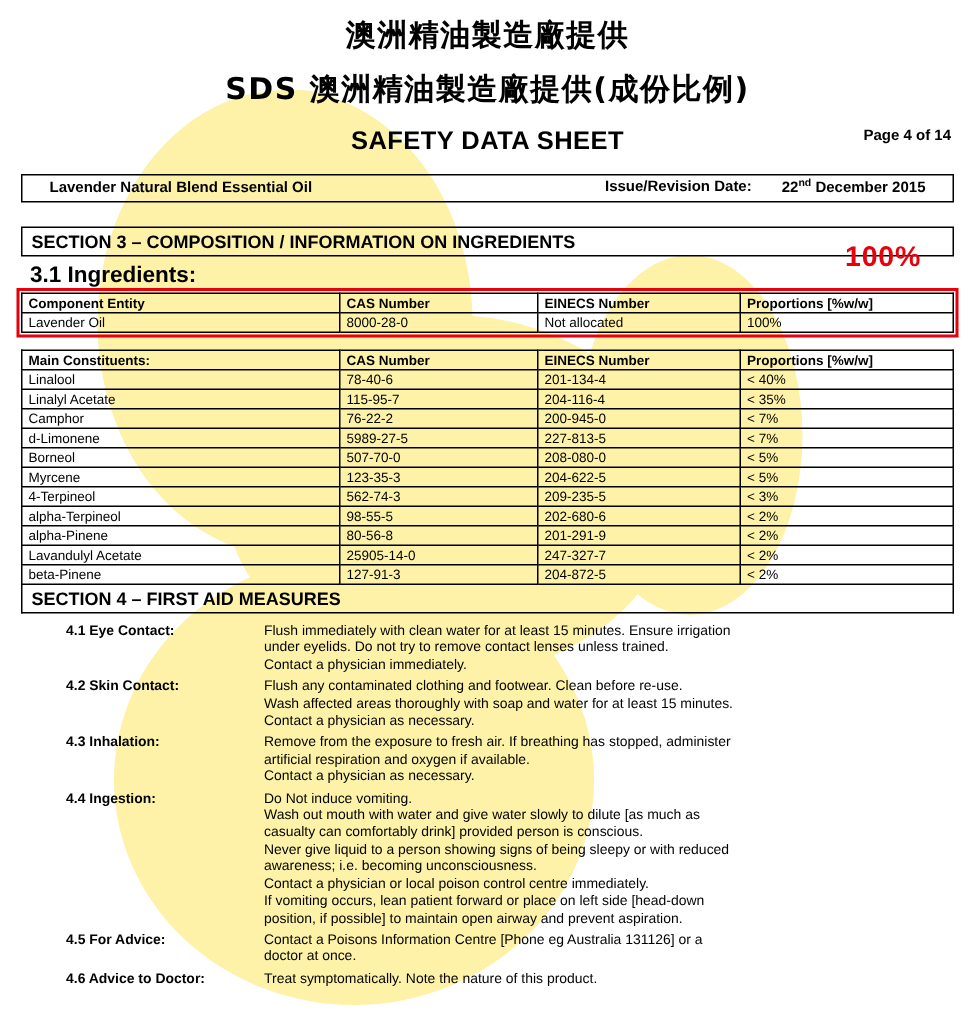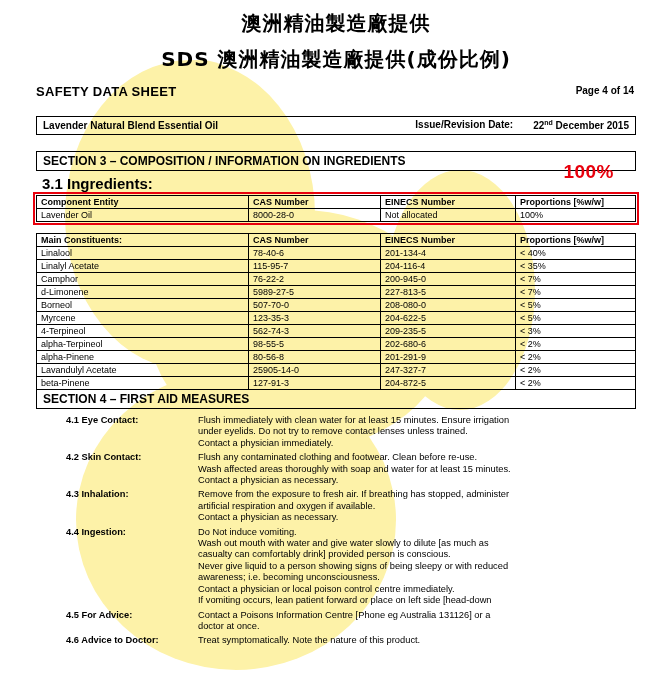--- a/index.html
+++ b/index.html
@@ -23,21 +23,20 @@
     width: 650px; height: 681px;
     pointer-events: none;
     z-index: 0;
   }
 
   .page {
     position: relative;
     z-index: 1;
     padding: 0 14px;
     box-sizing: border-box;
-    margin-left: 22px;
   }
 
   
   .cn-head {
     text-align: center;
     font-family: "DejaVu Sans", sans-serif;
     font-size: 20px;
     font-weight: bold;
     letter-spacing: 1px;
     margin-top: 10px;
@@ -52,43 +51,43 @@
     margin-top: 9px;
     color: #000;
   }
 
   .sds-title-row {
     margin-top: 11px;
     position: relative;
     height: 18px;
   }
   .sds-title {
-    text-align: left;
-    font-size: 13px;
+    text-align: center;
+    font-size: 17px;
     font-weight: bold;
     letter-spacing: .3px;
   }
   .page-no {
     position: absolute;
     right: 2px;
     top: 1px;
     font-size: 10px;
     font-weight: bold;
   }
 
   
   .hdr-bar {
     margin-top: 14px;
     border: 1px solid #000;
     height: 19px;
     display: flex;
     align-items: center;
     font-size: 10px;
     font-weight: bold;
-    padding: 0 6px;
+    padding: 0 18px;
     box-sizing: border-box;
   }
   .hdr-left { flex: 0 0 auto; }
   .hdr-right {
     margin-left: auto;
     display: flex;
     gap: 20px;
   }
 
   
@@ -335,20 +334,21 @@
       <div class="aid-row">
         <div class="aid-label">4.4 Ingestion:</div>
         <div class="aid-body">
           <p>Do Not induce vomiting.</p>
           <p>Wash out mouth with water and give water slowly to dilute [as much as</p>
           <p>casualty can comfortably drink] provided person is conscious.</p>
           <p>Never give liquid to a person showing signs of being sleepy or with reduced</p>
           <p>awareness; i.e. becoming unconsciousness.</p>
           <p>Contact a physician or local poison control centre immediately.</p>
           <p>If vomiting occurs, lean patient forward or place on left side [head-down</p>
+          <p>position, if possible] to maintain open airway and prevent aspiration.</p>
         </div>
       </div>
       <div class="aid-row">
         <div class="aid-label">4.5 For Advice:</div>
         <div class="aid-body">
           <p>Contact a Poisons Information Centre [Phone eg Australia 131126] or a</p>
           <p>doctor at once.</p>
         </div>
       </div>
       <div class="aid-row">

